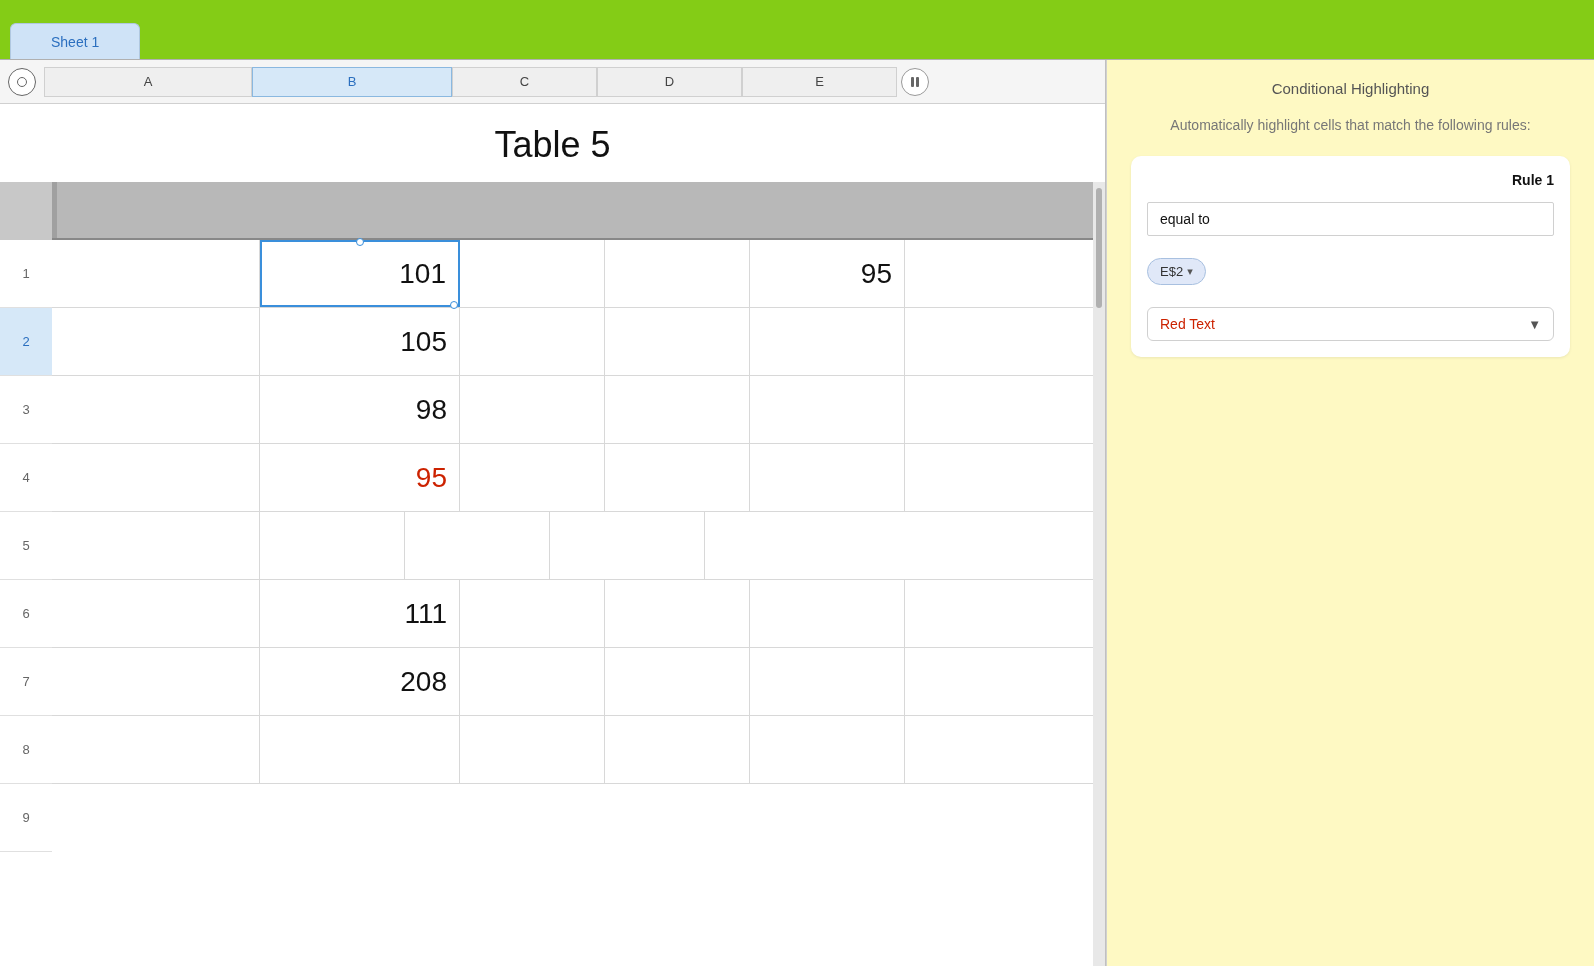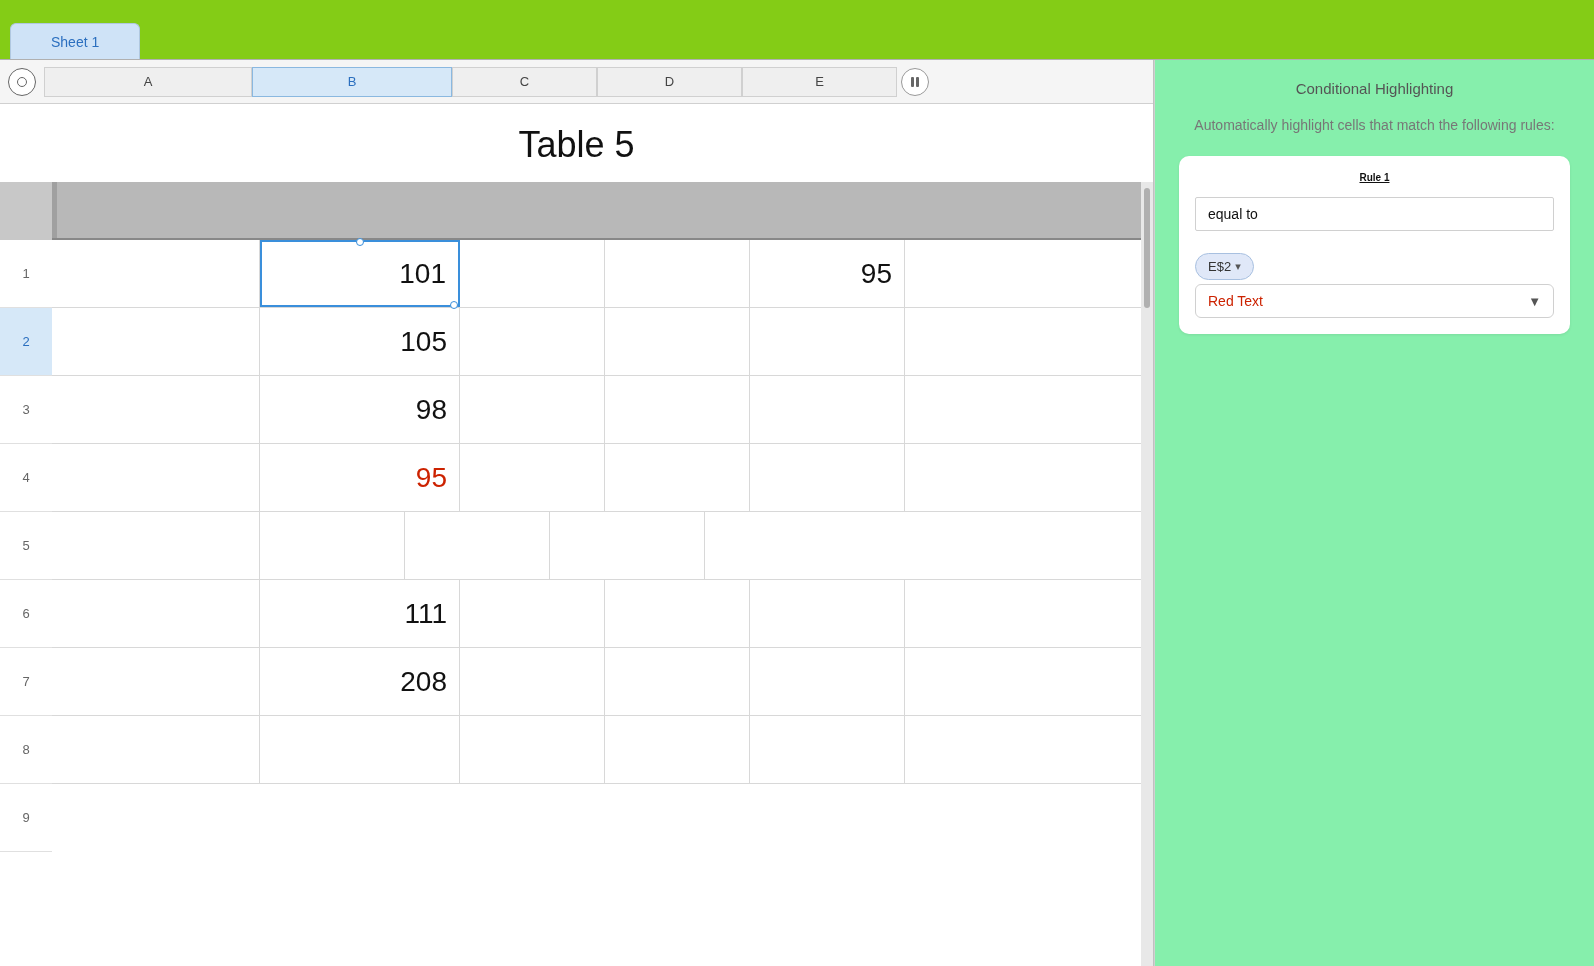--- a/index.html
+++ b/index.html
@@ -244,22 +244,22 @@
       display: flex;
       align-items: center;
       justify-content: center;
       font-size: 13px;
       color: #555;
       background: #c8c8c8;
     }
 
     
     .right-panel {
-      width: 440px;
-      background: #86efac;
+      width: 488px;
+      background: #fef9c3;
       display: flex;
       flex-direction: column;
       padding: 20px 24px;
       border-left: 1px solid #d0d0d0;
     }
 
     .panel-title {
       text-align: center;
       font-size: 15px;
       color: #555;
@@ -303,44 +303,43 @@
     }
 
     .rule-section {
       background: white;
       border-radius: 10px;
       padding: 16px;
       box-shadow: 0 1px 3px rgba(0,0,0,0.08);
     }
 
     .rule-title {
-      font-size: 10px;
+      font-size: 14px;
       font-weight: 700;
-      text-align: center;
+      text-align: right;
       margin-bottom: 14px;
       color: #111;
-      text-decoration: underline;
     }
 
     .rule-input {
       width: 100%;
       border: 1px solid #d0d0d0;
       border-radius: 2px;
       padding: 8px 12px;
       font-size: 14px;
       color: #111;
       margin-bottom: 22px;
       background: white;
       outline: none;
     }
 
     .rule-condition-row {
       display: flex;
       align-items: center;
-      margin-bottom: 4px;
+      margin-bottom: 22px;
     }
 
     .rule-ref-btn {
       background: #e0e8f8;
       border: 1px solid #a8c0e0;
       border-radius: 14px;
       padding: 5px 12px;
       font-size: 13px;
       color: #333;
       cursor: pointer;

